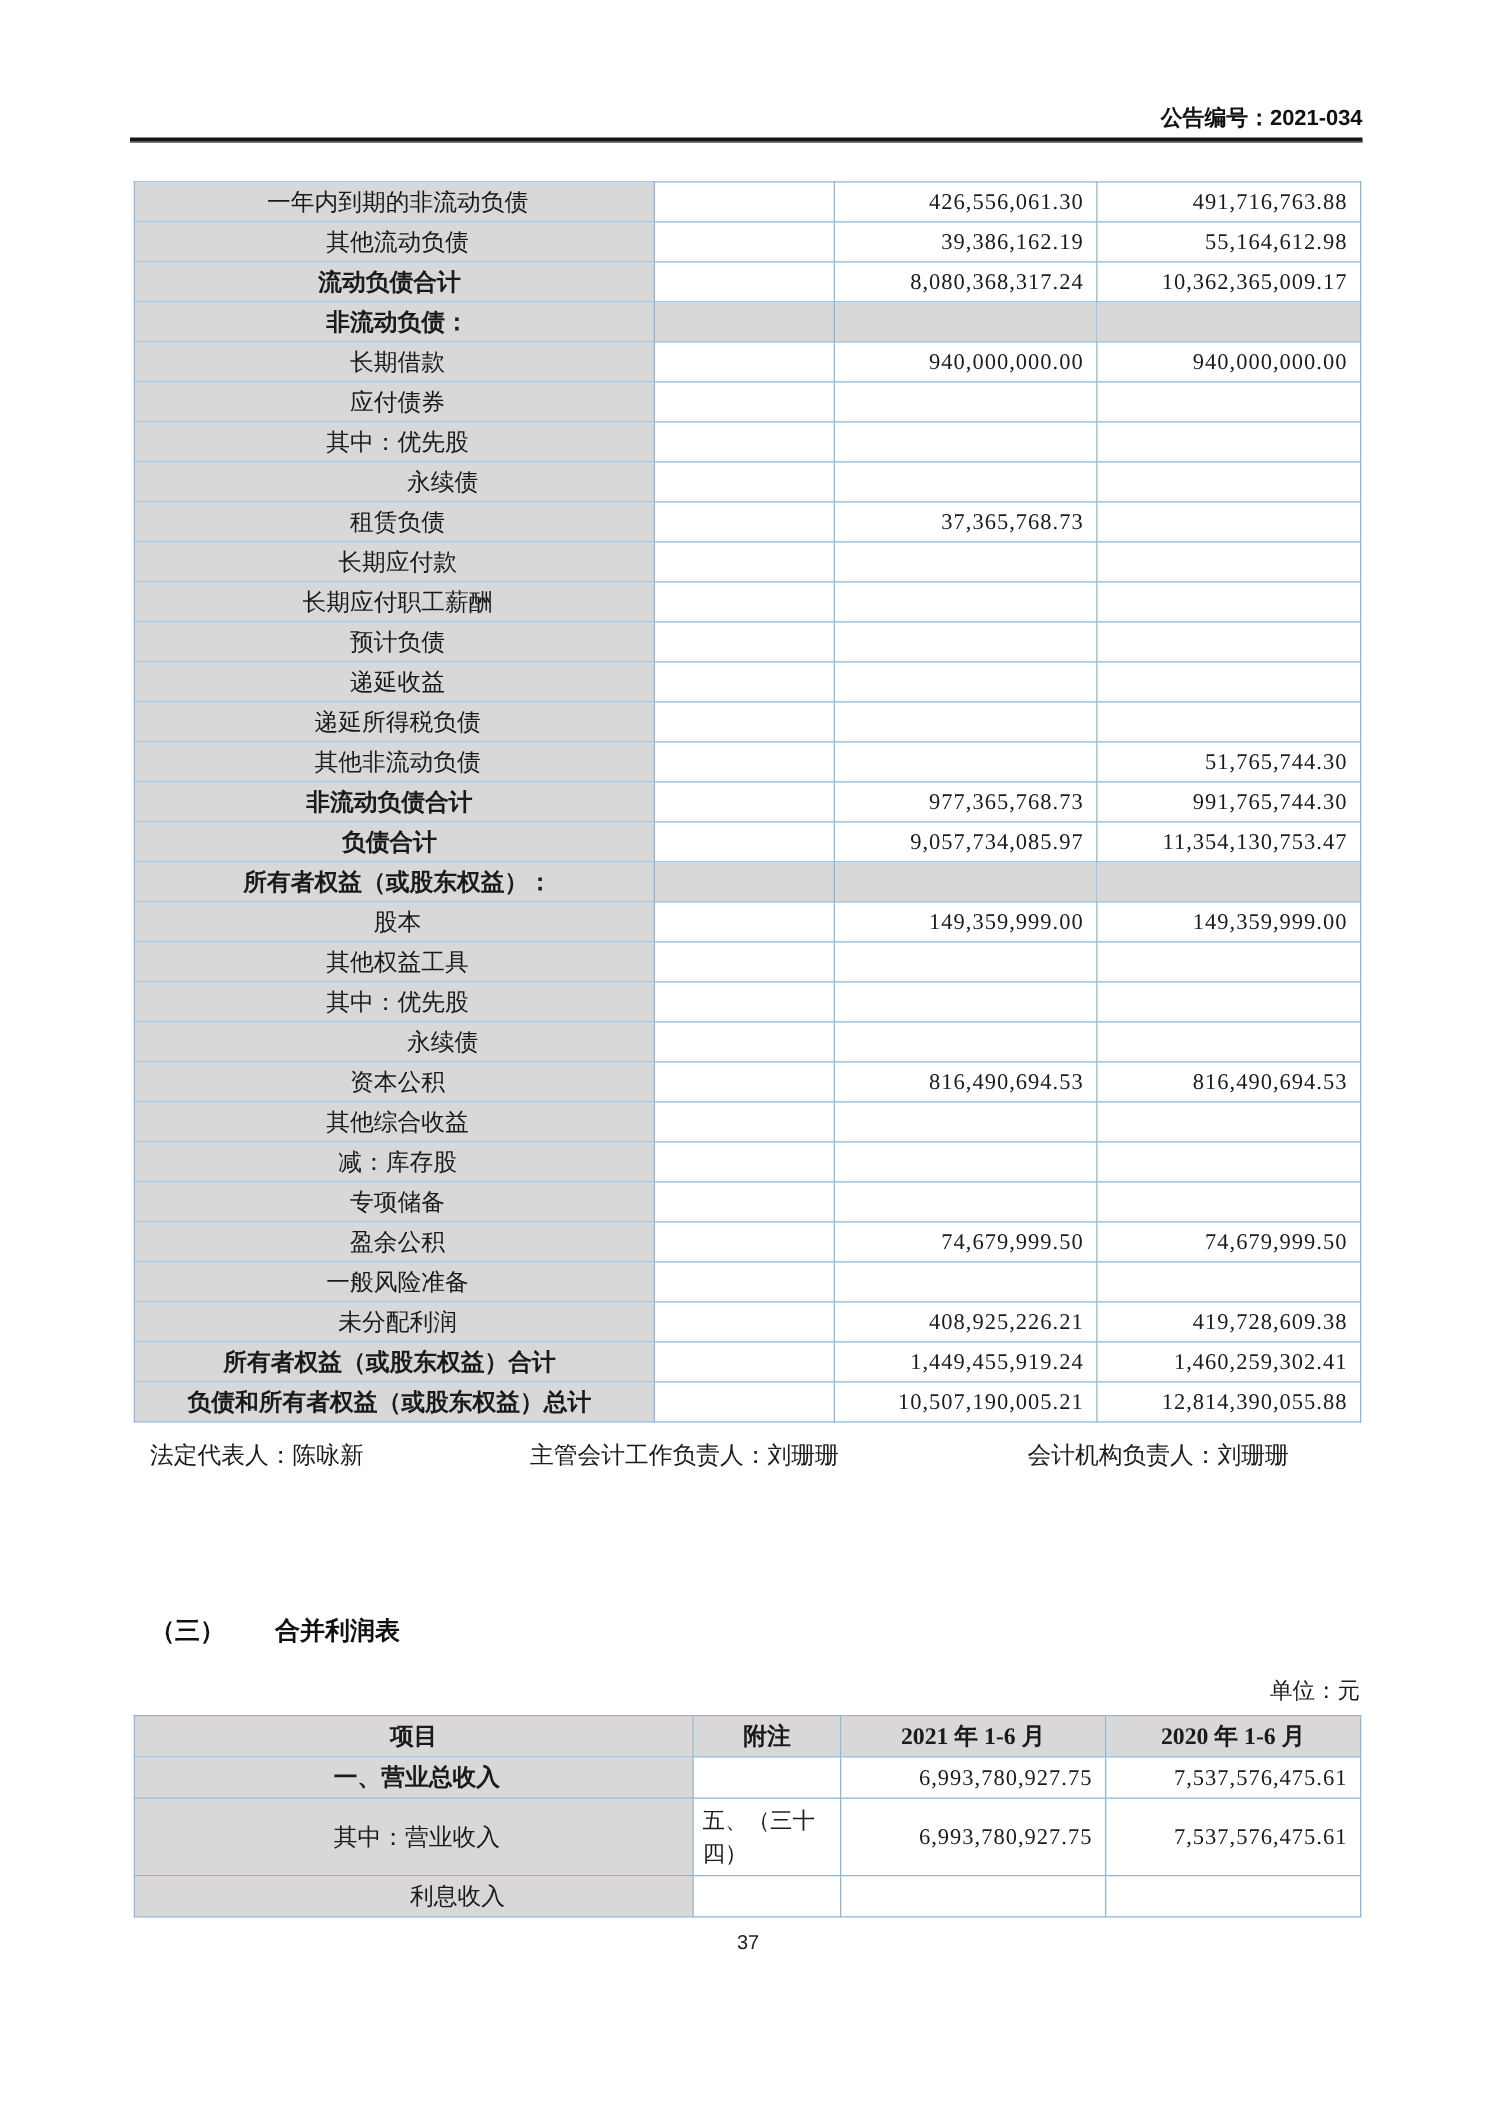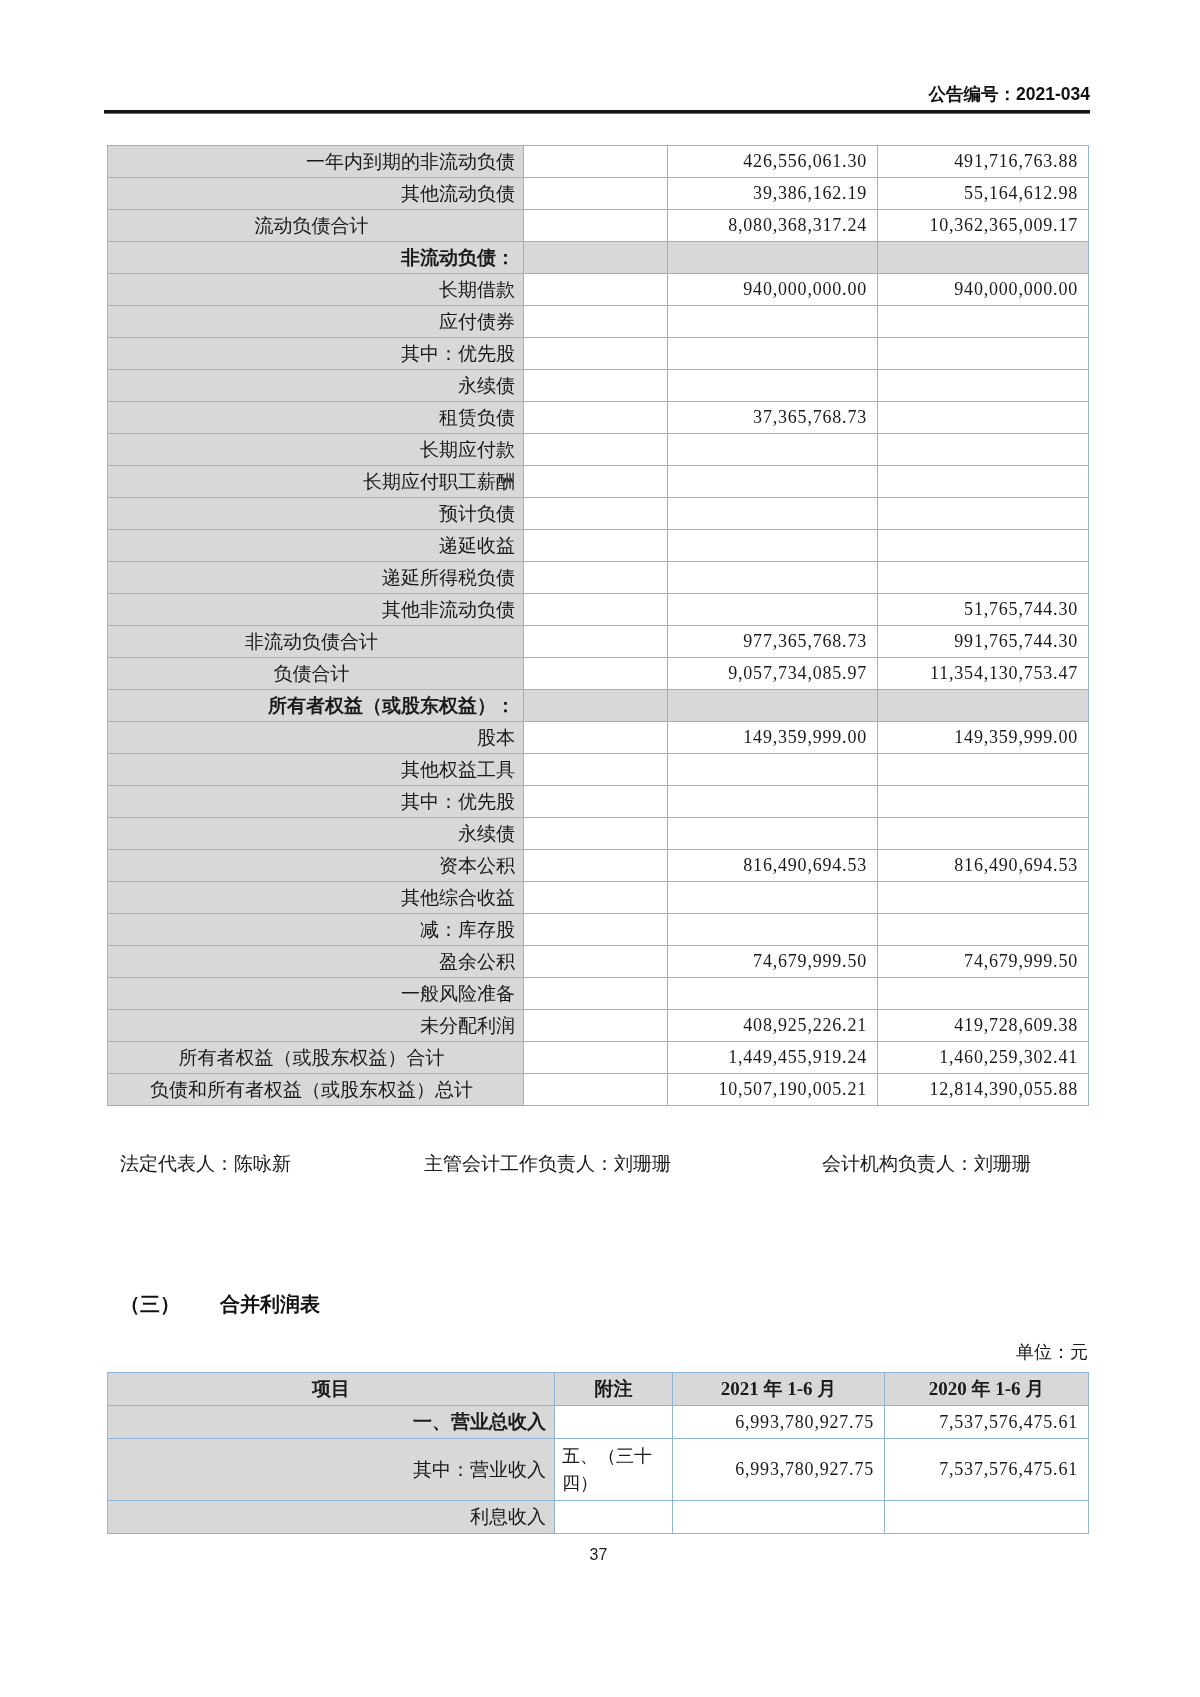--- a/index.html
+++ b/index.html
@@ -12,29 +12,29 @@
     position:absolute;top:82px;right:110px;
     font-family:"Liberation Sans", sans-serif;font-weight:bold;font-size:17.5px;color:#111;
   }
   .head-rule{
     position:absolute;left:104px;top:110px;width:986px;height:4px;
     background:#161616;border-bottom:1px solid #6d6d6d;box-sizing:border-box;
   }
   
   table{border-collapse:collapse;table-layout:fixed;}
   td,th{border:1.5px solid #8eb4d6;overflow:hidden;vertical-align:middle;box-sizing:border-box;}
-  .label-cell{background:#d8d8d8;padding:0 8px 0 13px;font-size:19px;text-align:right;}
+  .label-cell{background:#d8d8d8;padding:0 8px 0 13px;font-size:19px;text-align:center;}
   .note-cell{background:#ffffff;font-size:18px;padding:2px 7px;line-height:1.45;text-align:left;}
   .value-cell{
     background:#ffffff;text-align:right;padding:0 10px 0 2px;
     font-size:18px;letter-spacing:0.8px;font-variant-numeric:tabular-nums;white-space:nowrap;
   }
   tr.section .label-cell{font-weight:bold;}
   tr.section .note-cell, tr.section .value-cell{background:#d8d8d8;}
-  tr.subtotal .label-cell{text-align:center;font-weight:normal;padding-left:0;}
+  tr.subtotal .label-cell{text-align:center;font-weight:bold;padding-left:0;}
   tr.indent .label-cell{padding-left:85px;}
 
   .balance{position:absolute;left:107px;top:145px;width:981px;}
   .balance td{height:32px;}
 
   .signatures{position:absolute;left:0;top:1151px;width:1200px;font-size:19px;}
   .signatures .sig{position:absolute;white-space:nowrap;}
   .sig1{left:120px;} .sig2{left:424px;} .sig3{left:822px;}
 
   .section-title{
@@ -209,20 +209,26 @@
         <td class="value-cell">816,490,694.53</td>
       </tr>
       <tr class="item">
         <td class="label-cell">其他综合收益</td>
         <td class="note-cell"></td>
         <td class="value-cell"></td>
         <td class="value-cell"></td>
       </tr>
       <tr class="item">
         <td class="label-cell">减：库存股</td>
+        <td class="note-cell"></td>
+        <td class="value-cell"></td>
+        <td class="value-cell"></td>
+      </tr>
+      <tr class="item">
+        <td class="label-cell">专项储备</td>
         <td class="note-cell"></td>
         <td class="value-cell"></td>
         <td class="value-cell"></td>
       </tr>
       <tr class="item">
         <td class="label-cell">盈余公积</td>
         <td class="note-cell"></td>
         <td class="value-cell">74,679,999.50</td>
         <td class="value-cell">74,679,999.50</td>
       </tr>

